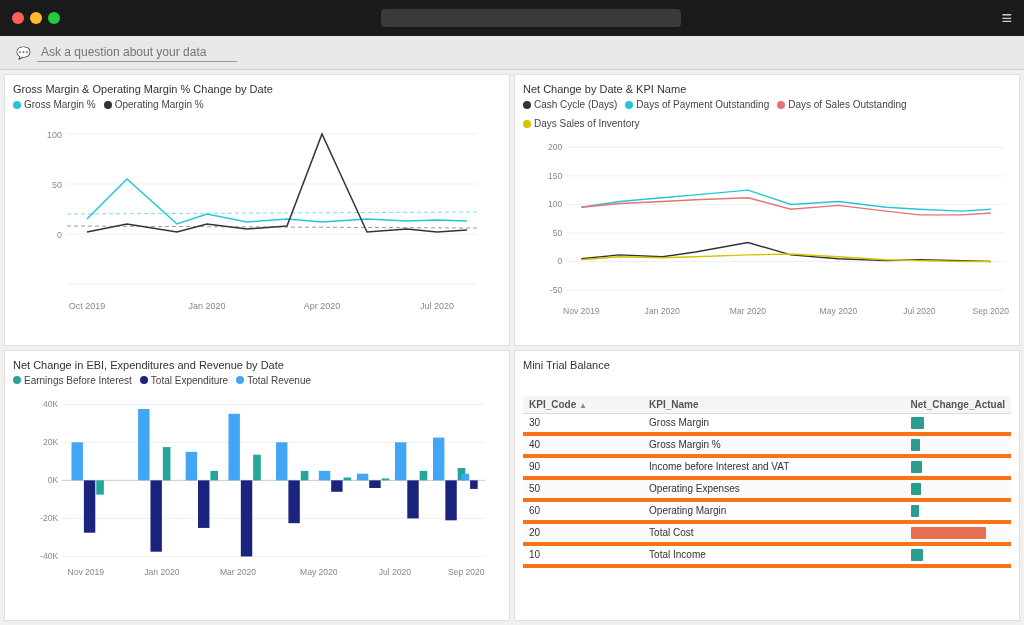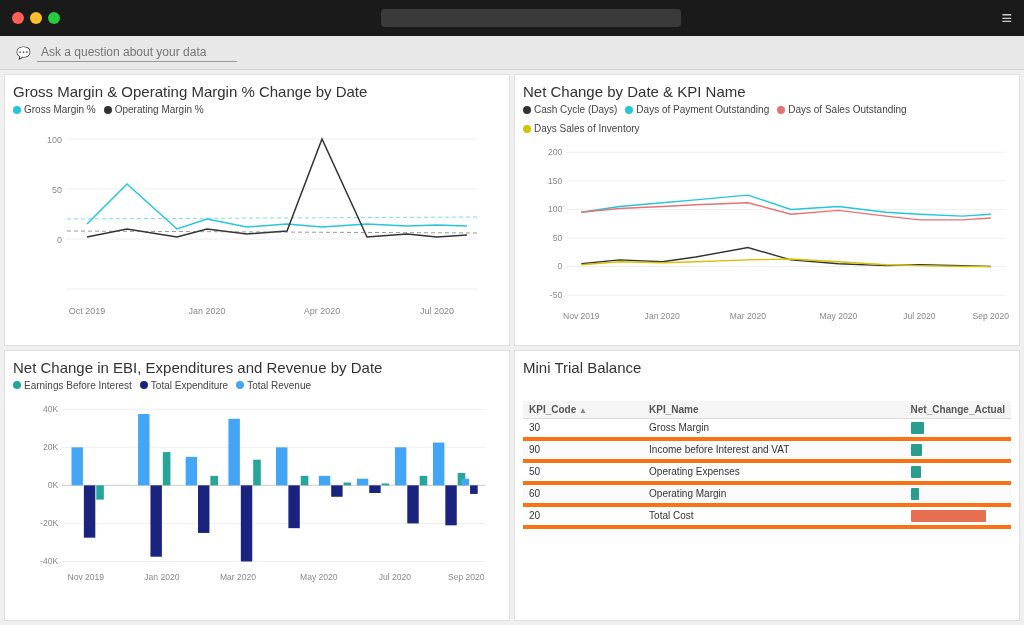--- a/index.html
+++ b/index.html
@@ -84,21 +84,21 @@
       gap: 4px;
     }
     .chart-panel {
       background: #fff;
       border: 1px solid #e0e0e0;
       padding: 8px;
       position: relative;
       overflow: hidden;
     }
     .chart-title {
-      font-size: 15px;
+      font-size: 11px;
       color: #333;
       font-weight: 500;
       margin-bottom: 4px;
     }
     .chart-legend {
       display: flex;
       flex-wrap: wrap;
       gap: 8px;
       margin-bottom: 4px;
       font-size: 10px;
@@ -361,20 +361,27 @@
         </thead>
         <tbody id="trial-balance-body">
         <tr>
       <td>30</td>
       <td>Gross Margin</td>
       <td class="bar-cell">
         <div class="bar-indicator bar-teal" style="width:13px;"></div>
       </td>
     </tr>
             <tr>
+      <td>40</td>
+      <td>Gross Margin %</td>
+      <td class="bar-cell">
+        <div class="bar-indicator bar-teal" style="width:9px;"></div>
+      </td>
+    </tr>
+            <tr>
       <td>90</td>
       <td>Income before Interest and VAT</td>
       <td class="bar-cell">
         <div class="bar-indicator bar-teal" style="width:11px;"></div>
       </td>
     </tr>
             <tr>
       <td>50</td>
       <td>Operating Expenses</td>
       <td class="bar-cell">
@@ -386,20 +393,27 @@
       <td>Operating Margin</td>
       <td class="bar-cell">
         <div class="bar-indicator bar-teal" style="width:8px;"></div>
       </td>
     </tr>
             <tr>
       <td>20</td>
       <td>Total Cost</td>
       <td class="bar-cell">
         <div class="bar-indicator bar-red" style="width:75px;"></div>
+      </td>
+    </tr>
+            <tr>
+      <td>10</td>
+      <td>Total Income</td>
+      <td class="bar-cell">
+        <div class="bar-indicator bar-teal" style="width:12px;"></div>
       </td>
     </tr>
           </tbody>
       </table>
     </div>
 
   </div>
 </div>
 
 </body></html>

